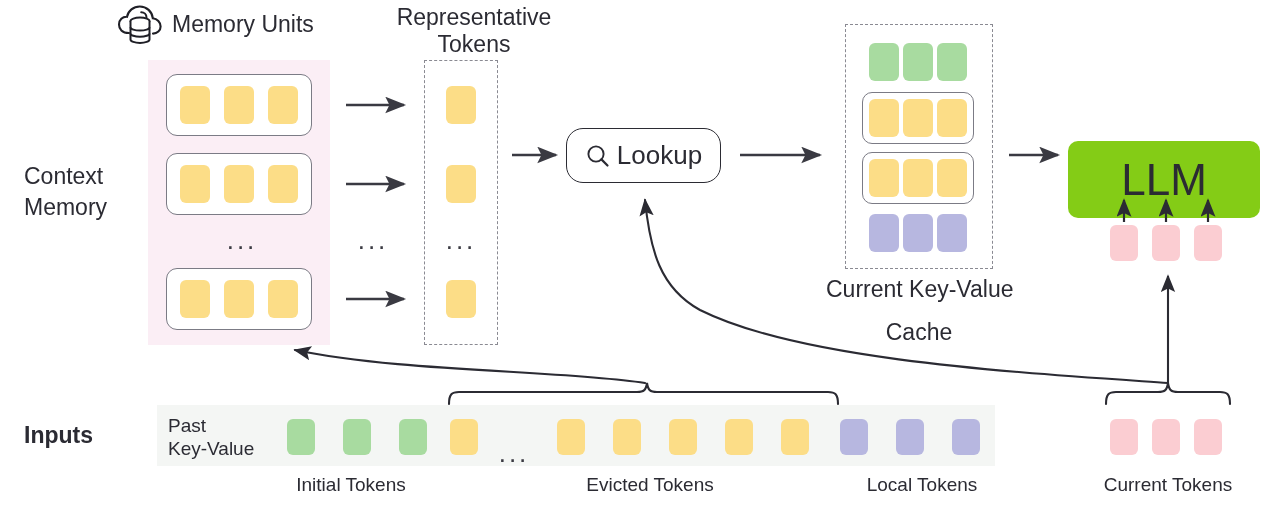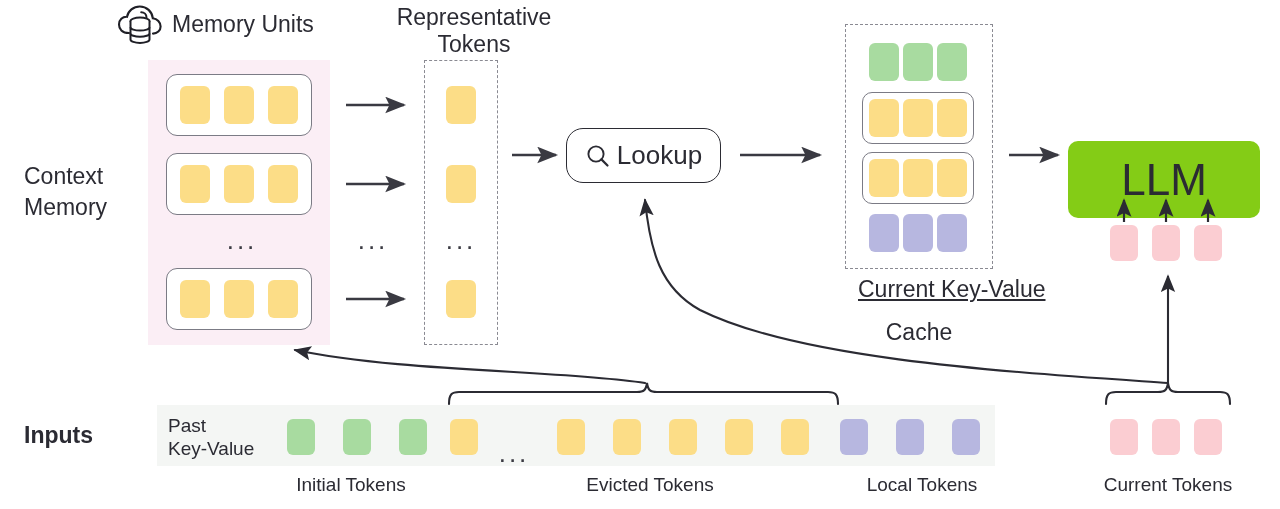--- a/index.html
+++ b/index.html
@@ -145,21 +145,21 @@
 
   <div class="abs kv-unit" style="left:862px;top:152px;width:112px;height:52px;"></div>
   <div class="abs tok y" style="left:869px;top:159px;width:30px;height:38px;"></div>
   <div class="abs tok y" style="left:903px;top:159px;width:30px;height:38px;"></div>
   <div class="abs tok y" style="left:937px;top:159px;width:30px;height:38px;"></div>
 
   <div class="abs tok p" style="left:869px;top:214px;width:30px;height:38px;"></div>
   <div class="abs tok p" style="left:903px;top:214px;width:30px;height:38px;"></div>
   <div class="abs tok p" style="left:937px;top:214px;width:30px;height:38px;"></div>
 
-  <div class="abs label c" style="left:858px;top:274px;width:186px;text-decoration:underline;">Current Key-Value</div>
+  <div class="abs label c" style="left:826px;top:274px;width:186px;">Current Key-Value</div>
   <div class="abs label c" style="left:826px;top:317px;width:186px;">Cache</div>
 
   <div class="abs" id="llm-box">
     <span class="llm-text">LLM</span>
   </div>
 
   <div class="abs tok r" style="left:1110px;top:225px;width:28px;height:36px;"></div>
   <div class="abs tok r" style="left:1152px;top:225px;width:28px;height:36px;"></div>
   <div class="abs tok r" style="left:1194px;top:225px;width:28px;height:36px;"></div>
 

